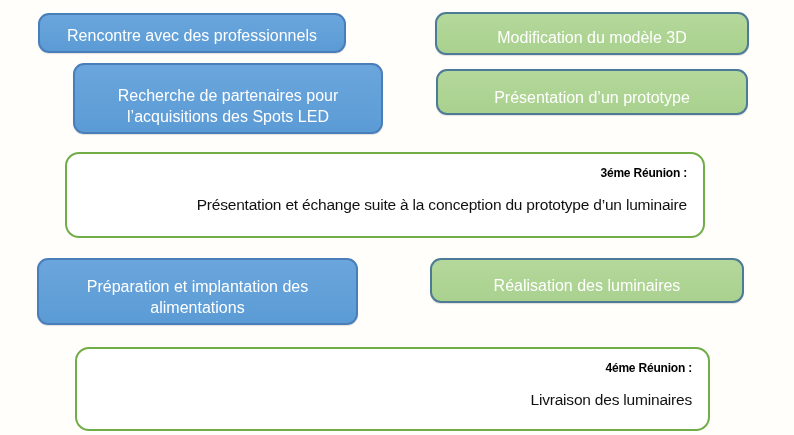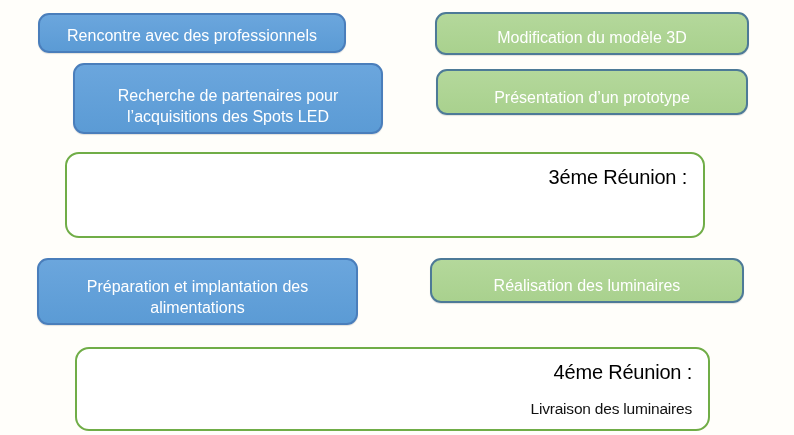--- a/index.html
+++ b/index.html
@@ -57,22 +57,22 @@
   .meeting-box{
     background:#ffffff;
     border:2px solid var(--meeting-border);
     border-radius:14px;
     color:var(--text-dark);
     flex-direction:column;
     justify-content:flex-start;
     padding:12px 16px 10px 16px;
   }
   .meeting-title{
-    font-weight:normal;
-    font-size:20px;
+    font-weight:bold;
+    font-size:12px;
     letter-spacing:-0.2px;
     color:#000000;
   }
   .meeting-body{
     margin-top:16px;
     font-size:15.5px;
     letter-spacing:-0.2px;
     color:#111111;
   }
   
@@ -101,20 +101,21 @@
   <div class="shape blue-box pos-blue2">
     <span>Recherche de partenaires pour l’acquisitions des Spots LED</span>
   </div>
 
   <div class="shape green-box pos-green2">
     <span>Présentation d’un prototype</span>
   </div>
 
   <div class="shape meeting-box pos-meet3">
     <span class="meeting-title">3éme Réunion :</span>
+    <span class="meeting-body">Présentation et échange suite à la conception du prototype d’un luminaire</span>
   </div>
 
   <div class="shape blue-box pos-blue3">
     <span>Préparation et implantation des alimentations</span>
   </div>
 
   <div class="shape green-box pos-green3">
     <span>Réalisation des luminaires</span>
   </div>
 

